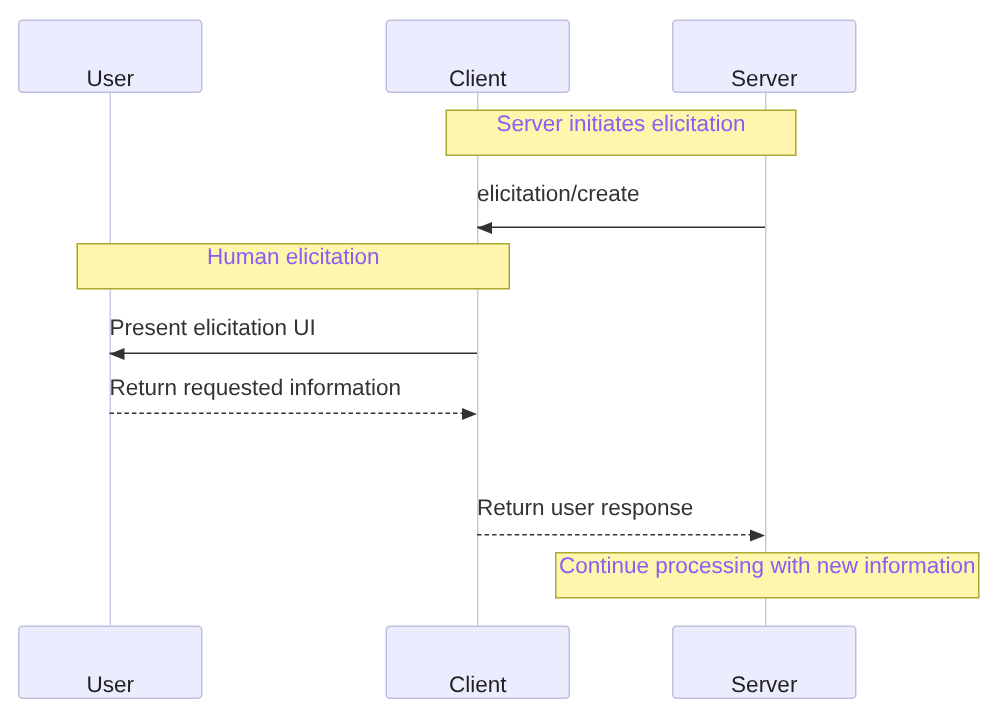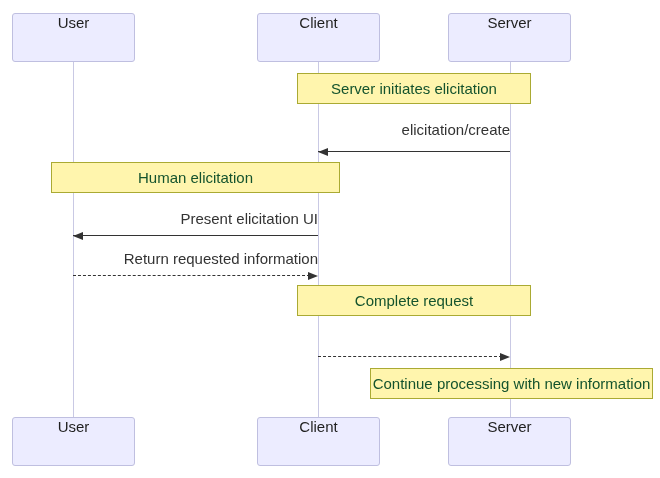--- a/index.html
+++ b/index.html
@@ -23,39 +23,38 @@
     background: var(--lifeline, #c9c9e4);
   }
   .actor {
     position: absolute;
     width: 121px;
     height: 47px;
     background: var(--actor-fill, #ECECFF);
     border: 1px solid var(--actor-border, #bfbfe0);
     border-radius: 3px;
     display: flex;
-    align-items: flex-start;
+    align-items: flex-end;
     justify-content: center;
     font-size: 15px;
     color: #1f1f1f;
   }
   .note {
     position: absolute;
     height: 29px;
     background: var(--note-fill, #FFF5AD);
     border: 1px solid var(--note-border, #AAAA33);
     display: flex;
-    align-items: center;
     justify-content: center;
     font-size: 15px;
-    color: #14532d;
+    color: #8b5cf6;
   }
   .msg-label {
     position: absolute;
-    text-align: right;
+    text-align: left;
     font-size: 15px;
     color: #333333;
     line-height: 18px;
   }
   .msg-line {
     position: absolute;
     height: 0;
   }
   .msg-line.solid { border-top: 1.5px solid var(--line, #333333); }
   .msg-line.dashed { border-top: 1.5px dashed var(--line, #333333); }
@@ -101,24 +100,22 @@
     </div>
 
   <div class="msg-label" style="left:73px;width:245px;top:210px">Present elicitation UI</div>
   <div class="msg-line solid" style="left:73px;width:245px;top:235px"></div>
   <div class="arrowhead left" style="left:73px;top:232px"></div>
 
   <div class="msg-label" style="left:73px;width:245px;top:250px">Return requested information</div>
   <div class="msg-line dashed" style="left:73px;width:237px;top:275px"></div>
   <div class="arrowhead right" style="left:308px;top:272px"></div>
 
-  <div class="note" style="left:297px;top:285px;width:232px">
-      <span>Complete request</span>
-    </div>
 
+  <div class="msg-label" style="left:318px;width:192px;top:330px">Return user response</div>
   <div class="msg-line dashed" style="left:318px;width:184px;top:356px"></div>
   <div class="arrowhead right" style="left:500px;top:353px"></div>
 
   <div class="note" style="left:370px;top:368px;width:281px">
       <span>Continue processing with new information</span>
     </div>
 
   <div class="actor" style="left:12px;top:417px">
       <span>User</span>
     </div>

